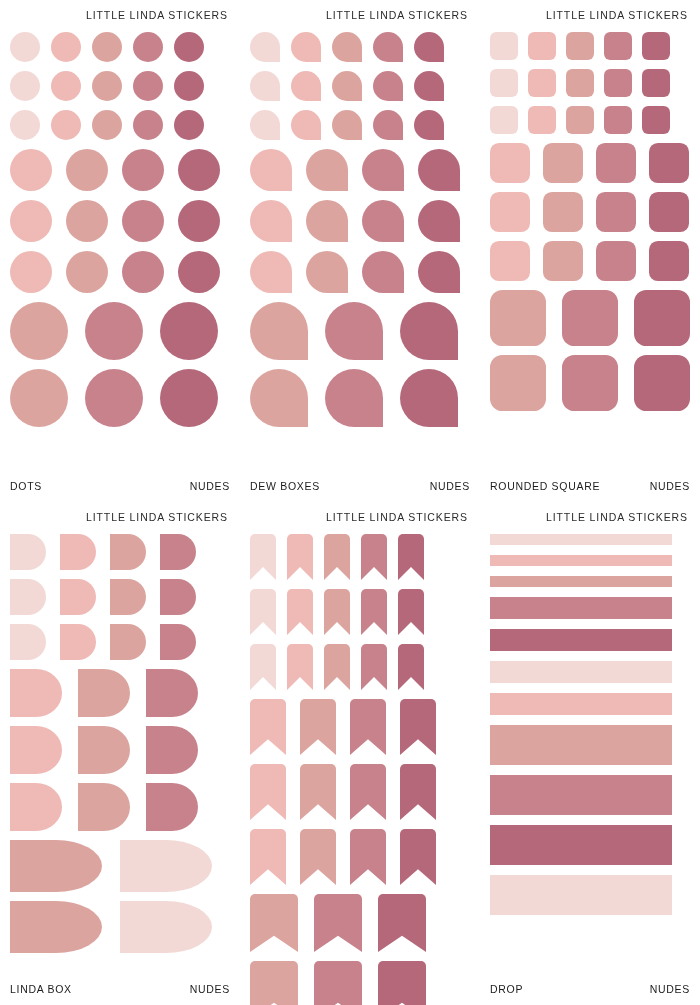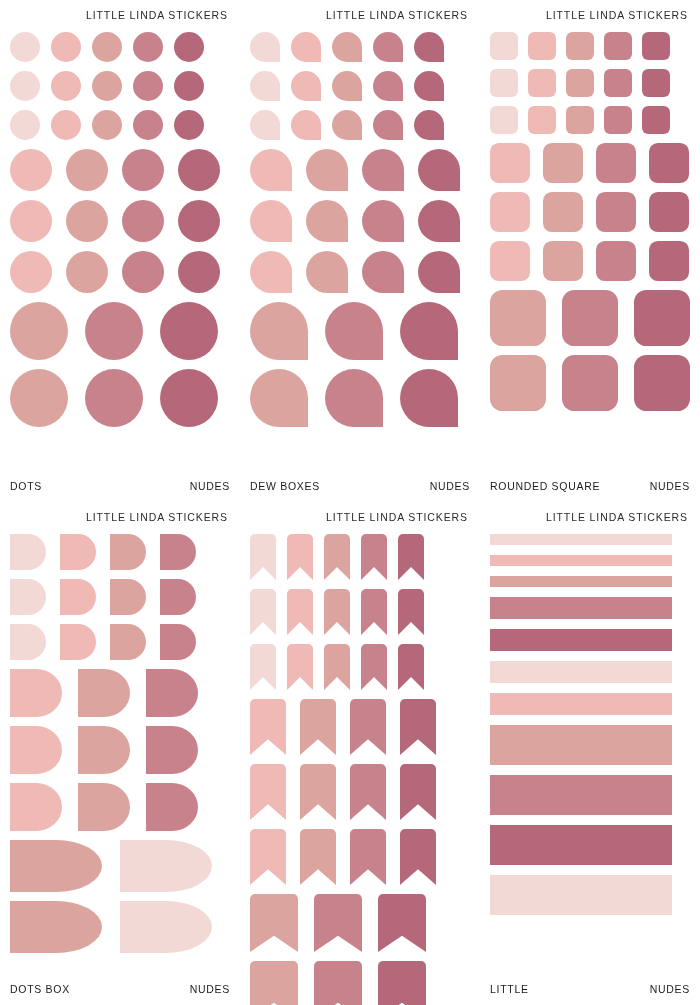--- a/index.html
+++ b/index.html
@@ -310,21 +310,21 @@
         <div class="sticker-row" style="gap: 18px; margin-bottom: 9px;">
           <div class="sticker shape-halfbox" style="width: 92px; height: 52px; background: rgb(220, 164, 159);"></div>
           <div class="sticker shape-halfbox" style="width: 92px; height: 52px; background: rgb(242, 217, 213);"></div>
         </div>
         <div class="sticker-row" style="gap: 18px; margin-bottom: 9px;">
           <div class="sticker shape-halfbox" style="width: 92px; height: 52px; background: rgb(220, 164, 159);"></div>
           <div class="sticker shape-halfbox" style="width: 92px; height: 52px; background: rgb(242, 217, 213);"></div>
         </div>
       </div>
       <div class="panel-footer">
-        <span class="footer-label">DOTS BOX</span>
+        <span class="footer-label">LINDA BOX</span>
         <span class="footer-label">NUDES</span>
       </div>
     </div>
     <div class="panel">
       <div class="panel-header">LITTLE LINDA STICKERS</div>
       <div class="panel-body">
         <div class="sticker-row" style="gap: 11px; margin-bottom: 9px;">
           <div class="sticker shape-flag" style="width: 26px; height: 46px; background: rgb(242, 217, 213);"></div>
           <div class="sticker shape-flag" style="width: 26px; height: 46px; background: rgb(239, 185, 181);"></div>
           <div class="sticker shape-flag" style="width: 26px; height: 46px; background: rgb(220, 164, 159);"></div>
@@ -406,17 +406,17 @@
           <div class="sticker shape-box" style="width: 182px; height: 40px; background: rgb(200, 130, 140);"></div>
         </div>
         <div class="sticker-row" style="gap: 0px; margin-bottom: 10px;">
           <div class="sticker shape-box" style="width: 182px; height: 40px; background: rgb(181, 104, 122);"></div>
         </div>
         <div class="sticker-row" style="gap: 0px; margin-bottom: 10px;">
           <div class="sticker shape-box" style="width: 182px; height: 40px; background: rgb(242, 217, 213);"></div>
         </div>
       </div>
       <div class="panel-footer">
-        <span class="footer-label">LITTLE</span>
+        <span class="footer-label">DROP</span>
         <span class="footer-label">NUDES</span>
       </div>
     </div>
   </div>
 
 </body></html>

